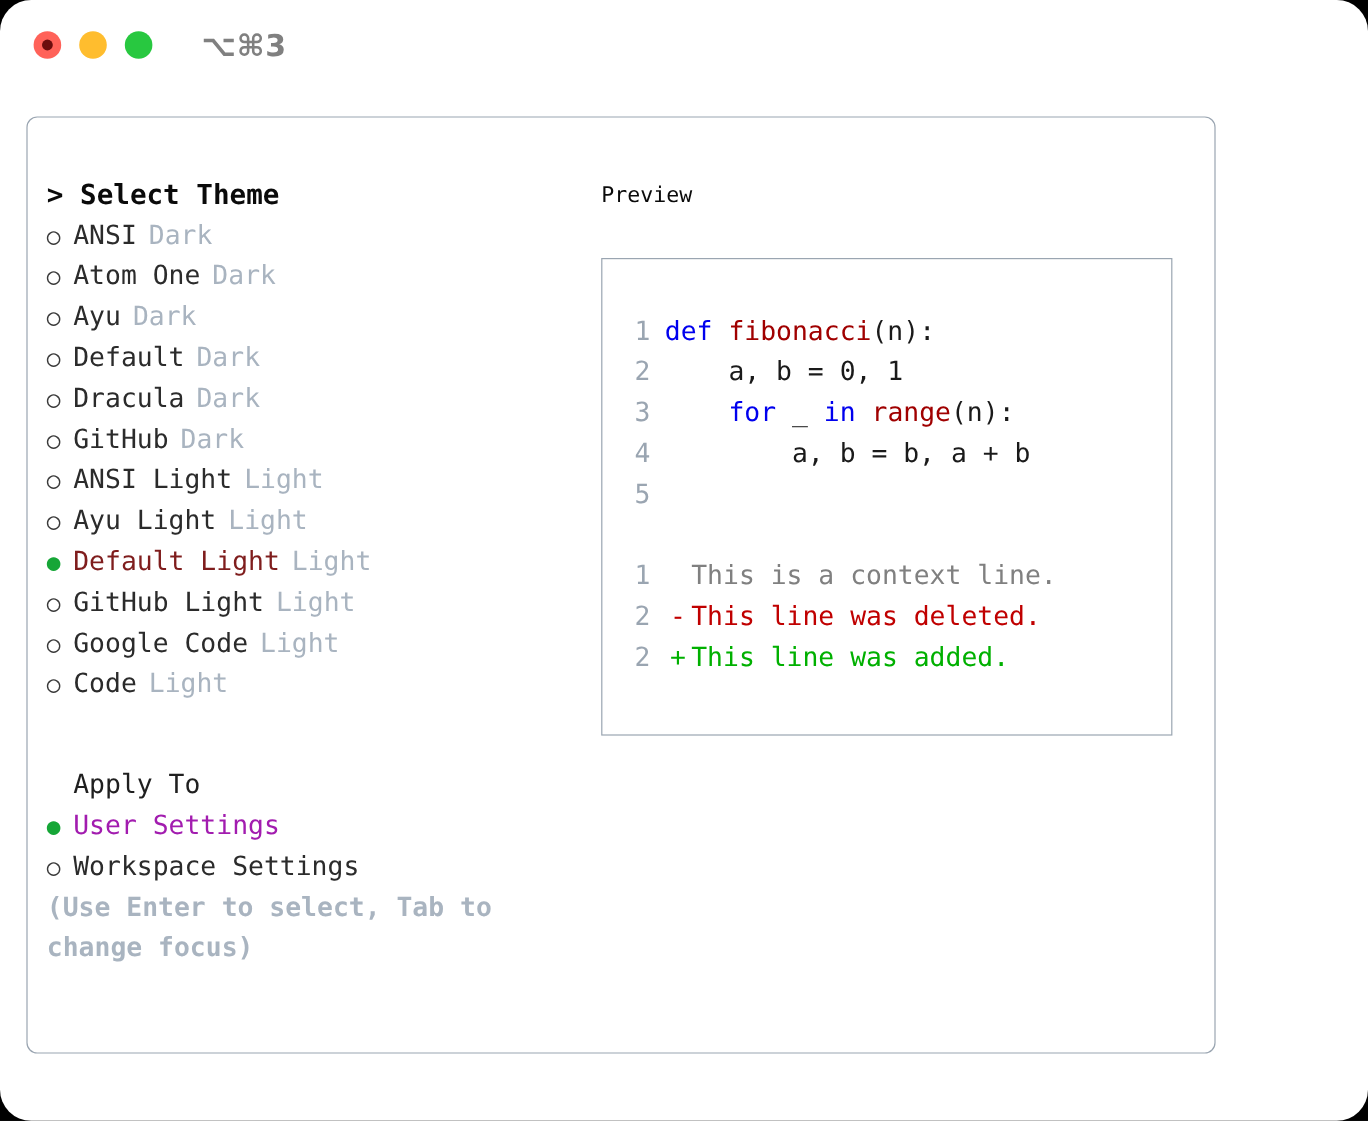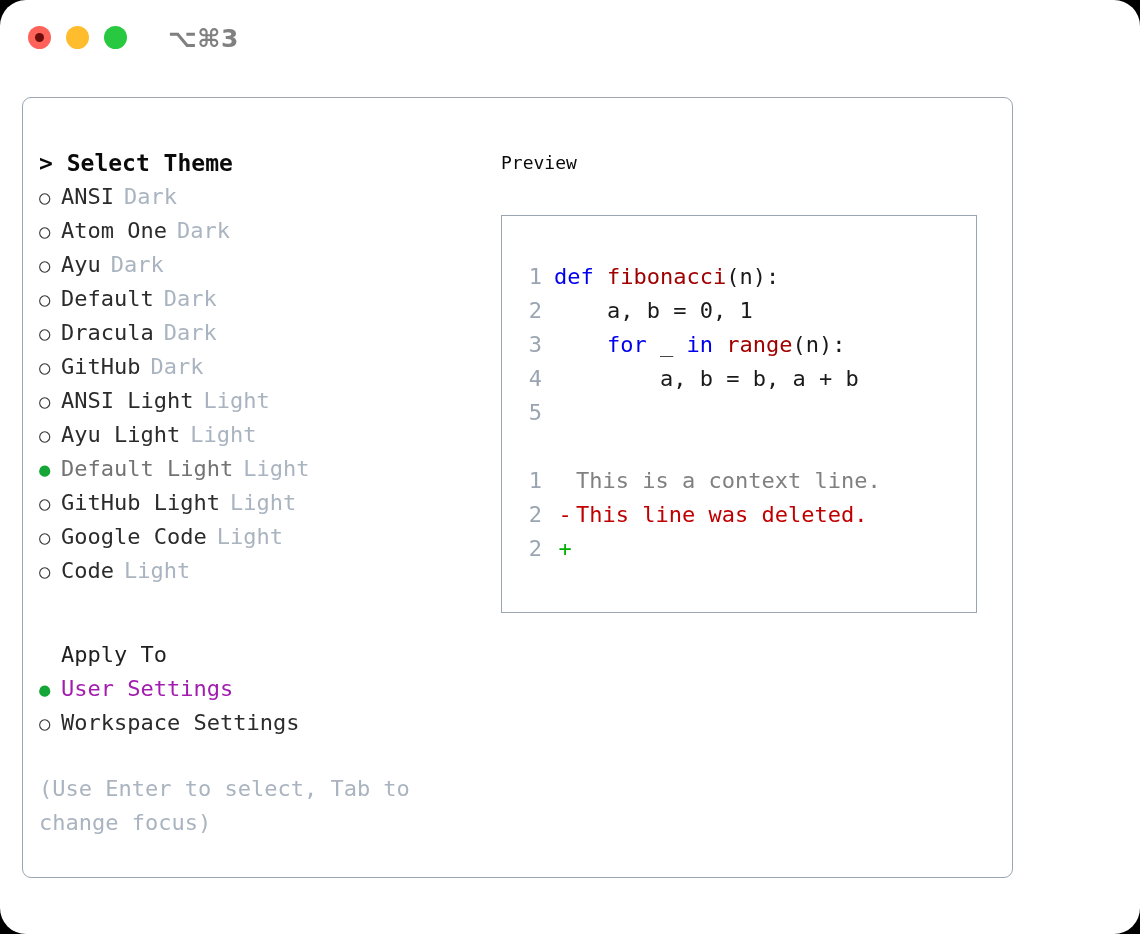--- a/index.html
+++ b/index.html
@@ -121,21 +121,21 @@
   .bullet {
     display: inline-block;
     width: 22px;
     flex: 0 0 22px;
     font-size: 19px;
     line-height: 34px;
     color: #3a3a3a;
   }
   .theme-row.selected .bullet { color: #16a637; }
   .theme-name { color: #2b2b2b; }
-  .theme-row.selected .theme-name { color: #737373; text-align: center; }
+  .theme-row.selected .theme-name { color: #7f1d1d; text-align: center; }
   .theme-tag {
     color: #a9b4c0;
     margin-left: 10px;
   }
 
   #apply-block {
     margin-top: 50px;
   }
   .apply-title {
     font-size: 22px;
@@ -149,27 +149,27 @@
     align-items: baseline;
     font-size: 22px;
     line-height: 34px;
     white-space: pre;
     color: #2b2b2b;
   }
   .apply-row.selected .bullet { color: #16a637; }
   .apply-row.selected .apply-label { color: #a21caf; }
 
   #hint {
-    margin-top: 32px;
     font-size: 22px;
     line-height: 34px;
     color: #a9b4c0;
     width: 404px;
     white-space: pre-wrap;
     word-break: normal;
+    font-weight: bold;
   }
 
   
   #right-col {
     position: absolute;
     left: 478px;
     top: 48px;
     width: 500px;
   }
   #preview-label {
@@ -295,20 +295,20 @@
           <div id="code-area">
               <div class="code-line"><span class="lineno">1</span><span class="code-text"><span class="tok-kw">def </span><span class="tok-fn">fibonacci</span><span class="tok-plain">(n):</span></span></div>
               <div class="code-line"><span class="lineno">2</span><span class="code-text"><span class="tok-plain">    a, b = 0, 1</span></span></div>
               <div class="code-line"><span class="lineno">3</span><span class="code-text"><span class="tok-plain">    </span><span class="tok-kw">for</span><span class="tok-plain"> _ </span><span class="tok-kw">in</span><span class="tok-plain"> </span><span class="tok-fn">range</span><span class="tok-plain">(n):</span></span></div>
               <div class="code-line"><span class="lineno">4</span><span class="code-text"><span class="tok-plain">        a, b = b, a + b</span></span></div>
               <div class="code-line"><span class="lineno">5</span></div>
             </div>
           <div id="diff-area">
               <div class="diff-line context"><span class="lineno">1</span><span class="diff-sign"> </span><span class="diff-text">This is a context line.</span></div>
               <div class="diff-line removed"><span class="lineno">2</span><span class="diff-sign">-</span><span class="diff-text">This line was deleted.</span></div>
-              <div class="diff-line added"><span class="lineno">2</span><span class="diff-sign">+</span></div>
+              <div class="diff-line added"><span class="lineno">2</span><span class="diff-sign">+</span><span class="diff-text">This line was added.</span></div>
             </div>
         </div>
       </div>
 
     </div>
   </div>
 </div>
 
 </body></html>

